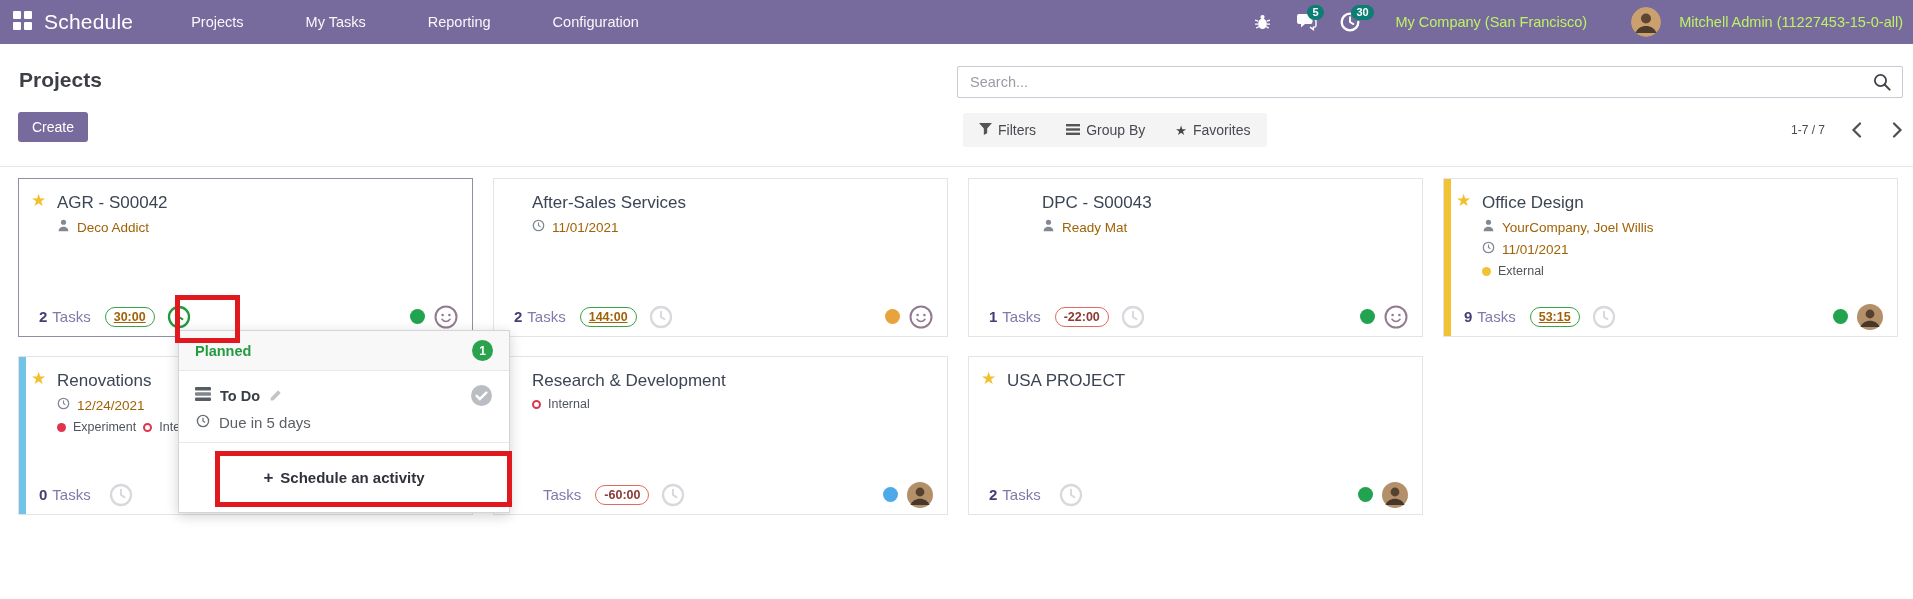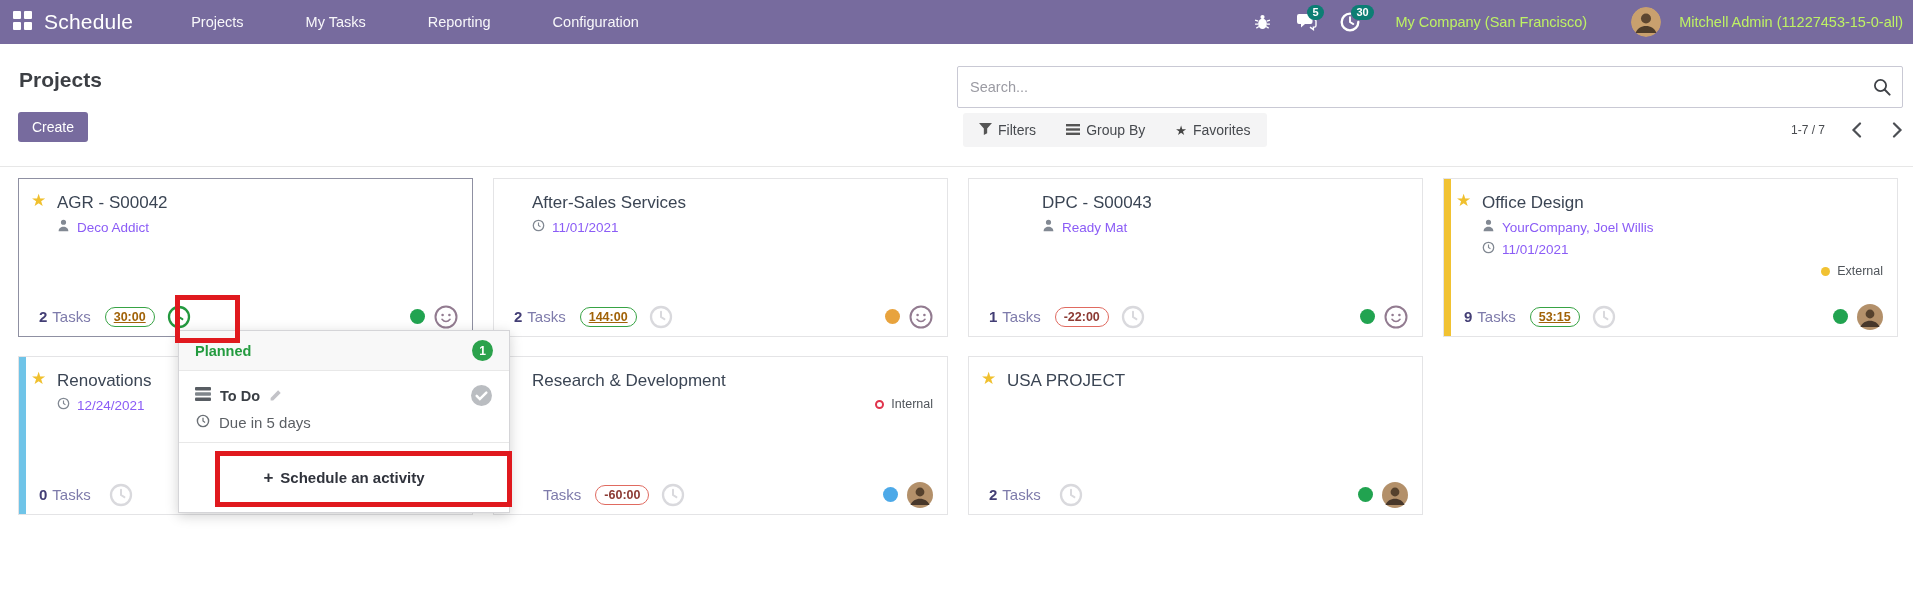--- a/index.html
+++ b/index.html
@@ -17,41 +17,41 @@
   .tb-icon { position:relative; width:26px; height:26px; display:flex; align-items:center; justify-content:center; cursor:pointer; }
   .tb-badge { position:absolute; top:-4px; left:14px; background:#0c7e74; color:#fff; font-size:11px; font-weight:bold; border-radius:9px; padding:1px 5px; line-height:13px; }
   .tb-company, .tb-user { font-size:14.5px; color:#bef264; cursor:pointer; white-space:nowrap; }
   .tb-company { margin:0 26px 0 14px; }
   .tb-avatar { width:30px; height:30px; border-radius:50%; overflow:hidden; flex:0 0 auto; cursor:pointer; }
 
   
   .cp { position:absolute; left:0; top:44px; width:1913px; height:123px; background:#fff; border-bottom:1px solid #e7e7e7; }
   .page-title { position:absolute; left:19px; top:24px; font-size:21px; color:#3c3f44; }
   .create-btn { position:absolute; left:18px; top:68px; background:#776b9e; color:#fff; border:none; border-radius:3px; font-size:14px; padding:7px 14px; cursor:pointer; font-family:inherit; }
-  .searchbox { position:absolute; left:957px; top:22px; width:946px; height:42px; border:1px solid #c9c9d4; border-radius:2px; background:#fff; display:flex; align-items:center; }
+  .searchbox { position:absolute; left:957px; top:22px; width:946px; height:32px; border:1px solid #c9c9d4; border-radius:2px; background:#fff; display:flex; align-items:center; }
   .searchbox input { flex:1; border:none; outline:none; font-size:14.5px; color:#444; padding:0 12px; font-family:inherit; background:transparent; }
   .searchbox input::placeholder { color:#9b9ba3; }
   .search-btn { width:40px; height:100%; display:flex; align-items:center; justify-content:center; cursor:pointer; }
   .filterbar { position:absolute; left:963px; top:69px; height:34px; background:#f4f4f5; border-radius:3px; display:flex; align-items:center; padding:0 16px; gap:30px; }
   .filter-item { display:flex; align-items:center; gap:6px; font-size:14px; color:#474a4f; cursor:pointer; white-space:nowrap; }
   .fav-star { font-size:13px; color:#454545; }
   .pager { position:absolute; right:10px; top:69px; height:34px; display:flex; align-items:center; gap:26px; }
   .pager-text { font-size:12px; color:#494c50; }
   .pager-nav { display:flex; gap:30px; }
   .pager-btn { cursor:pointer; display:flex; align-items:center; }
 
   
   .card { position:absolute; width:455px; height:159px; background:#fff; border:1px solid #e4e4e6; }
   .card.focused { border:1px solid #8f90a2; }
   .ribbon { position:absolute; left:0; top:0; bottom:0; width:7px; }
   .card-head { position:relative; padding:13px 14px 0 38px; }
   .card-star { position:absolute; left:12px; top:11px; font-size:17px; color:#f0c02e; cursor:pointer; }
   .card-title { font-size:17px; color:#3b4554; line-height:22px; }
-  .card-line { display:flex; align-items:flex-start; gap:7px; margin-top:5px; font-size:13.5px; color:#8b5cf6; line-height:17px; }
-  .tag-row { display:flex; align-items:center; gap:7px; margin-top:6px; font-size:12.5px; color:#50555b;justify-content:flex-end; }
+  .card-line { display:flex; align-items:flex-start; gap:7px; margin-top:5px; font-size:13.5px; color:#a16207; line-height:17px; }
+  .tag-row { display:flex; align-items:center; gap:7px; margin-top:6px; font-size:12.5px; color:#50555b; }
   .tag-dot { width:9px; height:9px; border-radius:50%; display:inline-block; }
   .tag-ring { width:9px; height:9px; border-radius:50%; border:2.5px solid #e0344c; display:inline-block; }
   .card-bottom { position:absolute; left:0; right:0; bottom:6px; height:27px; display:flex; align-items:center; padding:0 14px 0 20px; }
   .t-count { font-size:15px; font-weight:bold; color:#433e75; }
   .t-count.hidden-count { display:inline-block; min-width:24px; }
   .t-label { font-size:15px; color:#7e7bab; margin-left:5px; }
   .hours { margin-left:14px; border-radius:11px; padding:2px 8px; font-size:12.5px; font-weight:bold; background:#fff; }
   .hours.green { border:1px solid #37a344; color:#a16207;text-decoration:underline; }
   .hours.red { border:1px solid #e06a60; color:#8c3a33; }
   .bclock { margin-left:12px; display:flex; cursor:pointer; }

